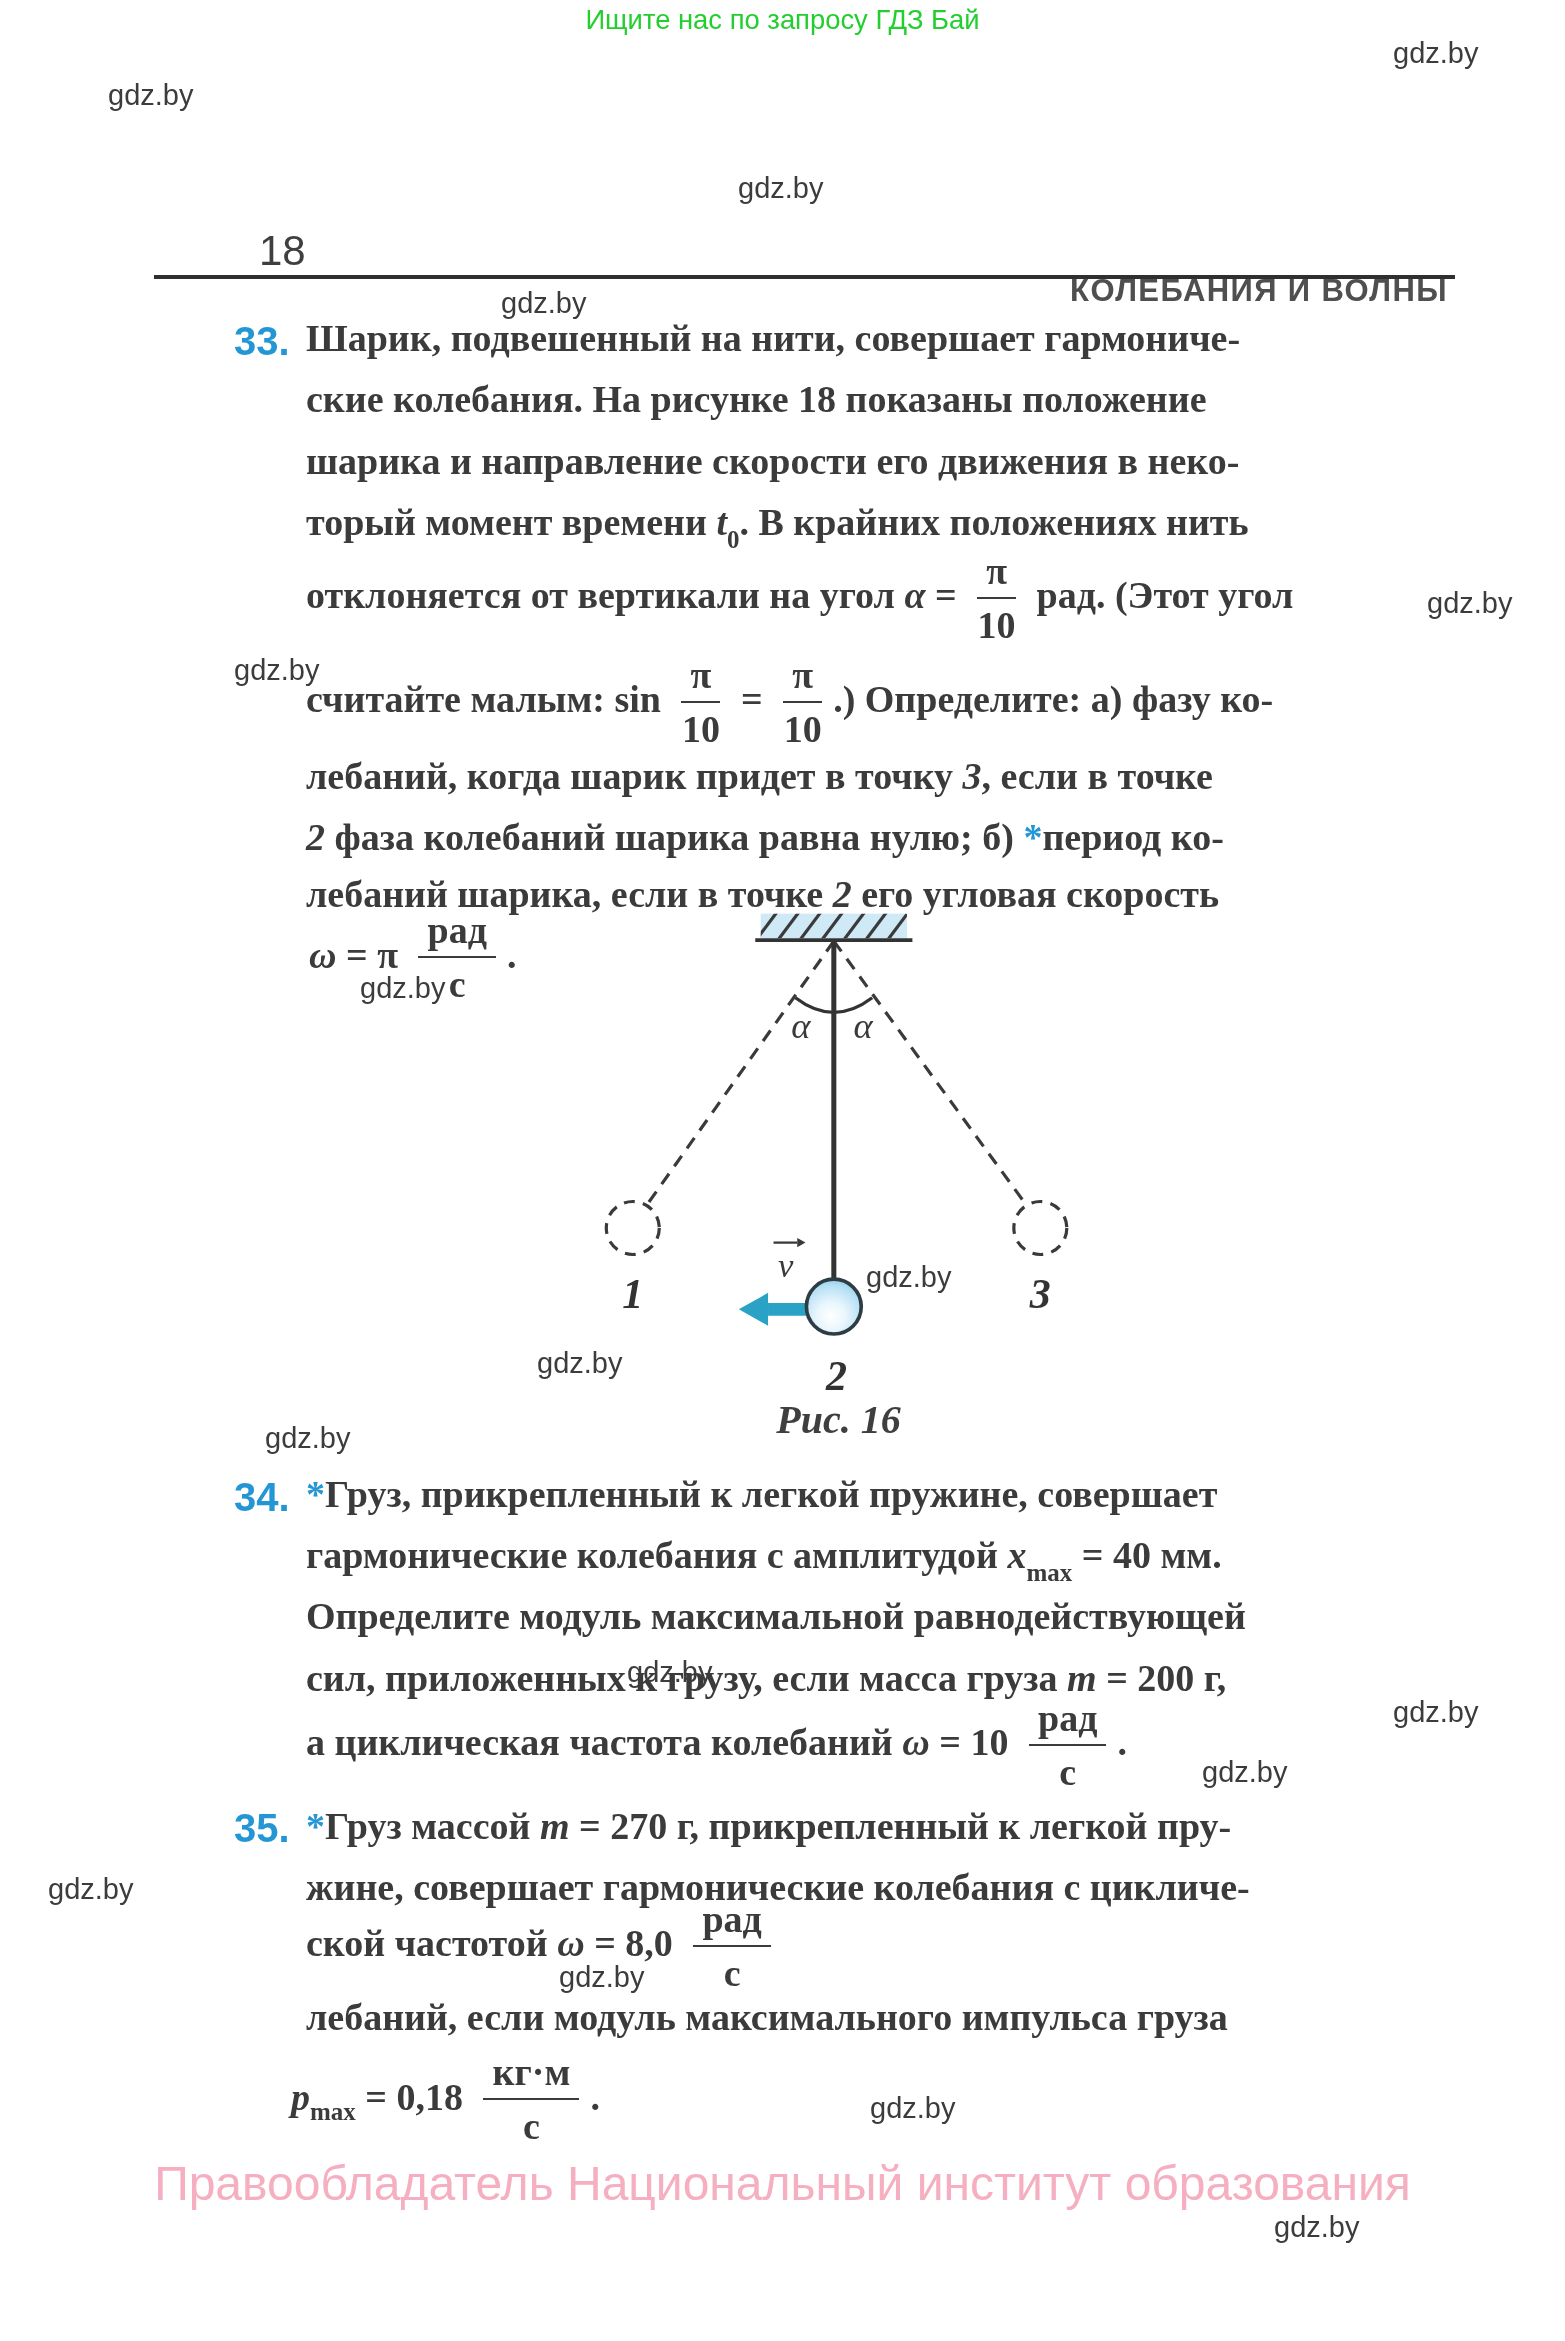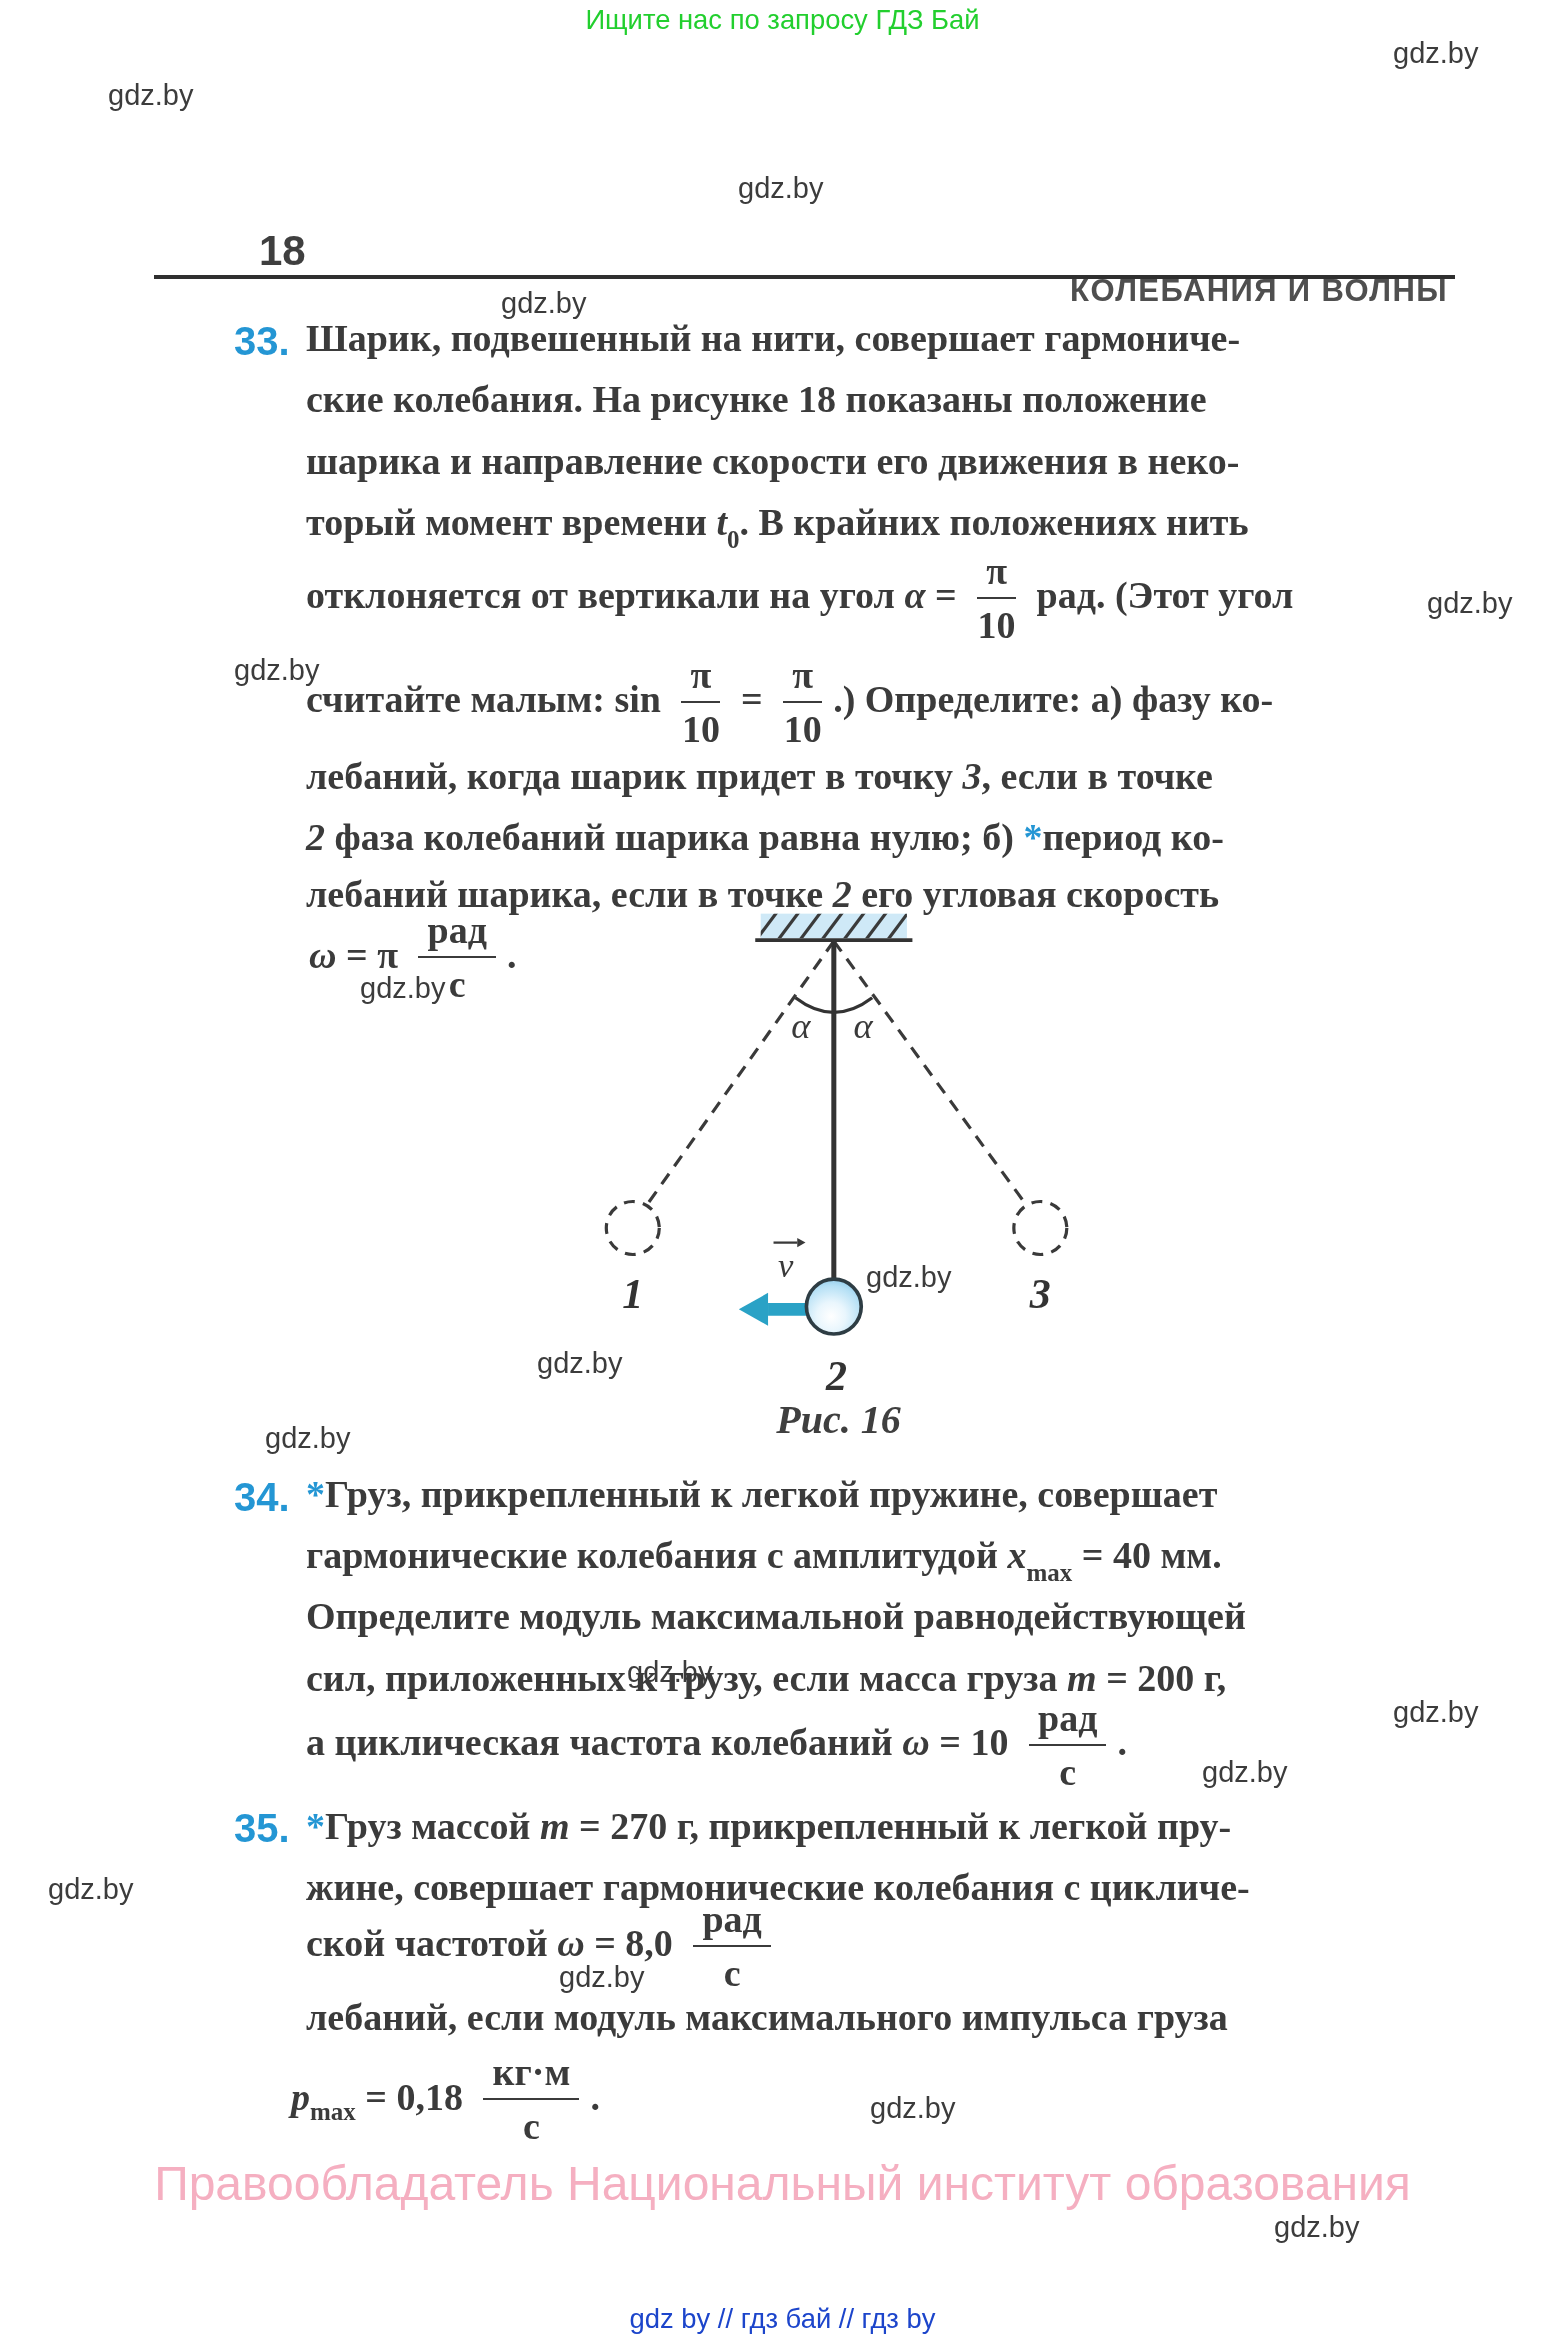--- a/index.html
+++ b/index.html
@@ -6,21 +6,21 @@
   #page{position:relative;width:1565px;height:2342px;background:#ffffff;overflow:hidden;
         font-family:"Liberation Serif","DejaVu Serif",serif;}
   
   .banner{position:absolute;top:3.7px;left:0;width:100%;text-align:center;
           font-family:"Liberation Sans","DejaVu Sans",sans-serif;font-size:27.4px;color:#22cf2e;}
   
   .wm{position:absolute;font-family:"Liberation Sans","DejaVu Sans",sans-serif;
       font-size:29px;color:#3c3c3c;white-space:pre;}
   
   .pageno{position:absolute;left:259px;top:227px;font-family:"Liberation Sans","DejaVu Sans",sans-serif;
-          font-size:42px;font-weight:700;color:#3f3f3f;}
+          font-size:42px;font-weight:400;color:#3f3f3f;}
   .chapter{position:absolute;right:117px;top:225px;font-family:"Liberation Sans","DejaVu Sans",sans-serif;
           font-size:31px;font-weight:600;letter-spacing:1.4px;color:#4f4f4f;margin-top:48px;}
   .rule{position:absolute;left:154px;top:275px;width:1301px;height:3.7px;background:#2f2f2f;}
   
   .pnum{position:absolute;left:234px;font-family:"Liberation Sans","DejaVu Sans",sans-serif;
         font-size:40px;font-weight:700;color:#2496d4;}
   .line{position:absolute;left:306px;font-size:38px;font-weight:600;color:#3b3b3b;
         white-space:pre;line-height:1.15;}
   .line.fx{display:flex;align-items:center;}
   .t{white-space:pre;}
@@ -143,16 +143,15 @@
     <text x="316" y="140" font-size="40" font-style="italic" text-anchor="middle" fill="#3a3a3a">α</text>
     <text x="384" y="140" font-size="40" font-style="italic" text-anchor="middle" fill="#3a3a3a">α</text>
 
     <text x="132" y="436" font-size="46" font-style="italic" font-weight="600" text-anchor="middle" fill="#333">1</text>
     <text x="578" y="436" font-size="46" font-style="italic" font-weight="600" text-anchor="middle" fill="#333">3</text>
     <text x="355" y="525" font-size="46" font-style="italic" font-weight="600" text-anchor="middle" fill="#333">2</text>
   </svg>
   <div class="figcap">Рис. 16</div>
 
   <div class="copyright">Правообладатель Национальный институт образования</div>
-  <div class="links">gdz by  //  гдз бай  //  гдз by</div>
 
 </div>
 
 
 </body></html>

